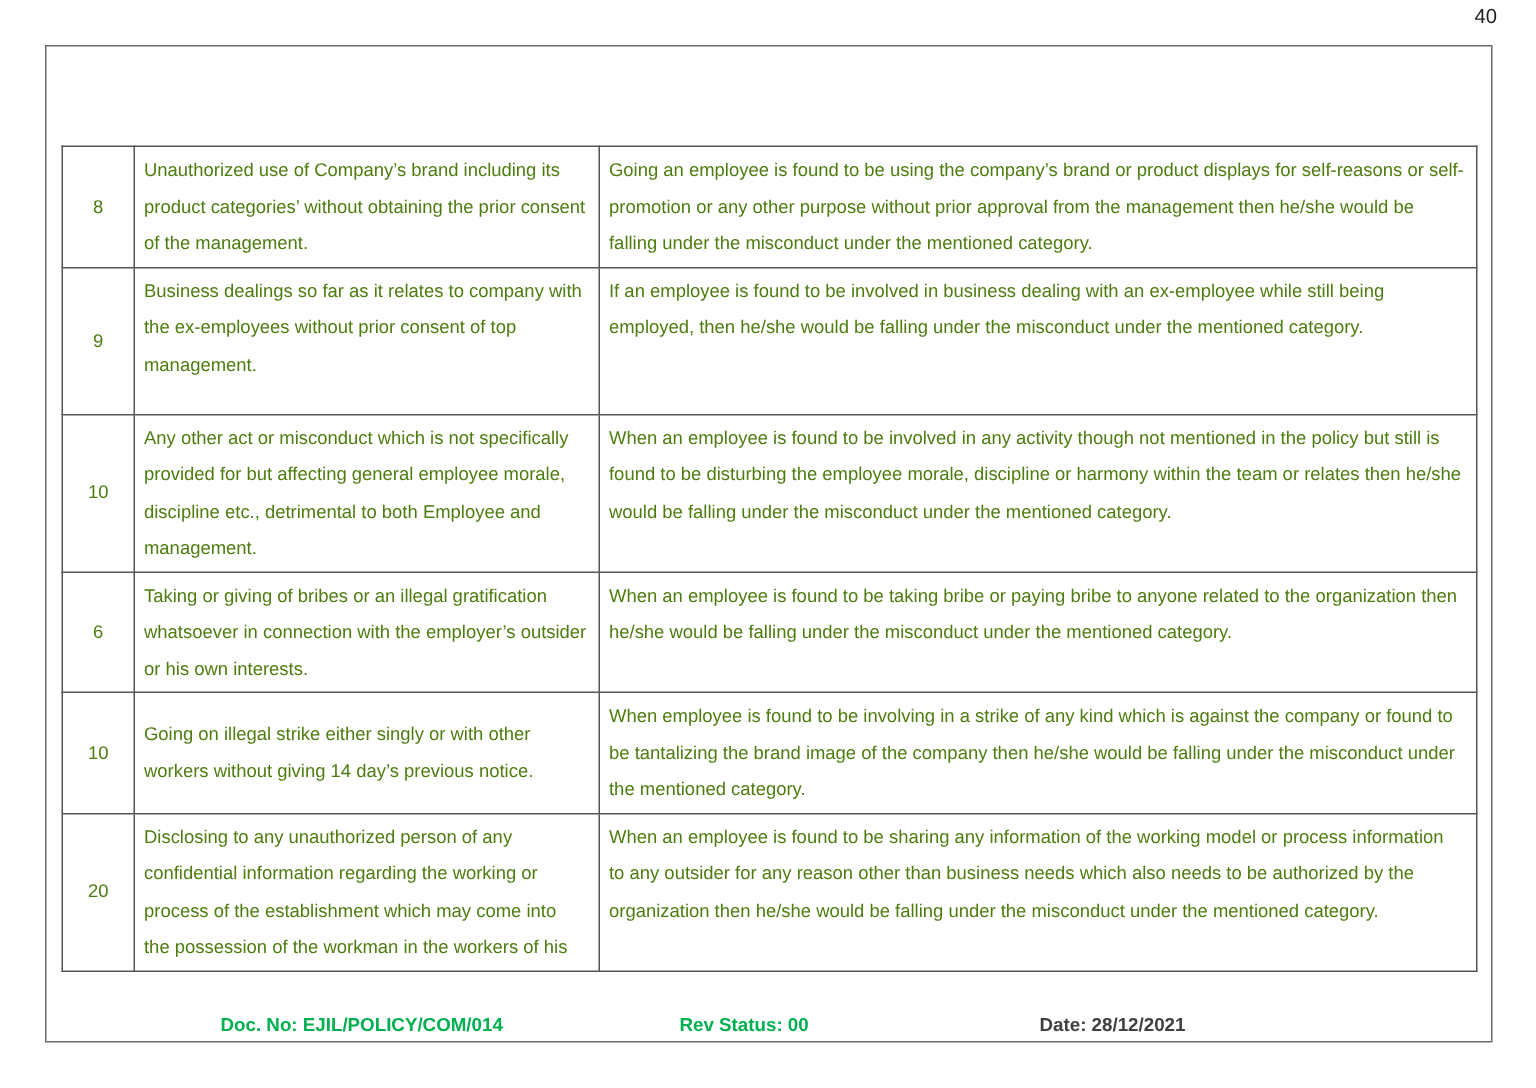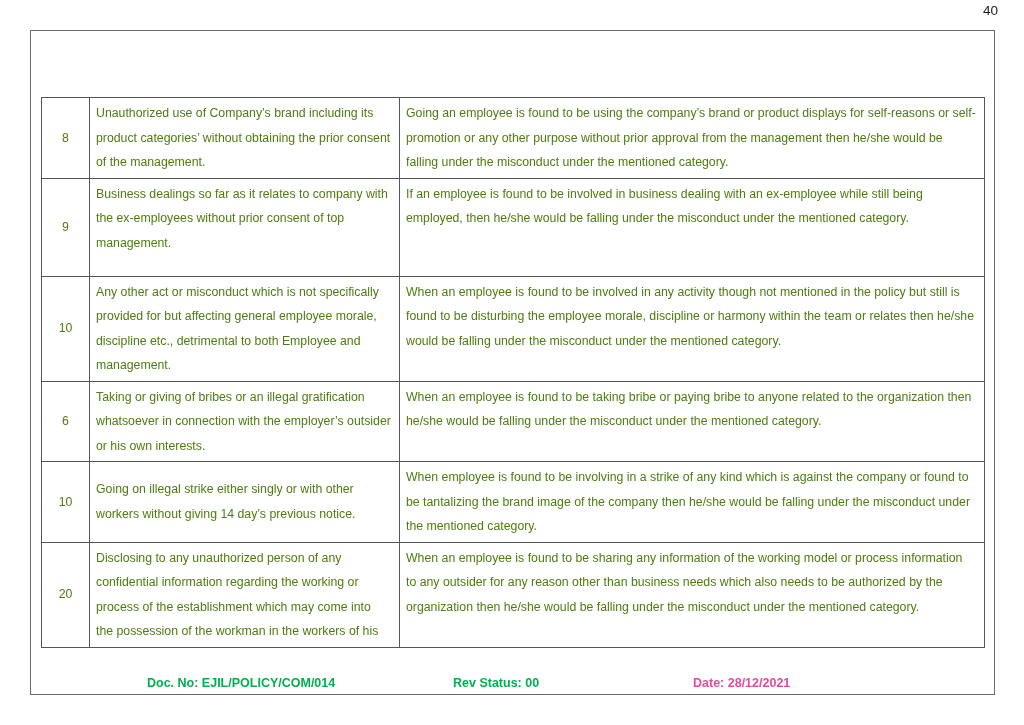--- a/index.html
+++ b/index.html
@@ -112,16 +112,16 @@
         <td class="num">20</td>
         <td>Disclosing to any unauthorized person of any confidential information regarding the working or process of the establishment which may come into the possession of the workman in the workers of his</td>
         <td>When an employee is found to be sharing any information of the working model or process information to any outsider for any reason other than business needs which also needs to be authorized by the organization then he/she would be falling under the misconduct under the mentioned category.</td>
       </tr>
     </tbody>
   </table>
 
   <div class="footer">
     <span class="doc-no" style="color: rgb(0, 176, 80);">Doc. No:  EJIL/POLICY/COM/014</span>
     <span class="rev-status" style="color: rgb(0, 176, 80);">Rev Status: 00</span>
-    <span class="doc-date" style="color: #ec4899; text-align: center;">Date: 28/12/2021</span>
+    <span class="doc-date" style="color: #404040; text-align: center;">Date: 28/12/2021</span>
   </div>
 
 </div>
 
 </body></html>

